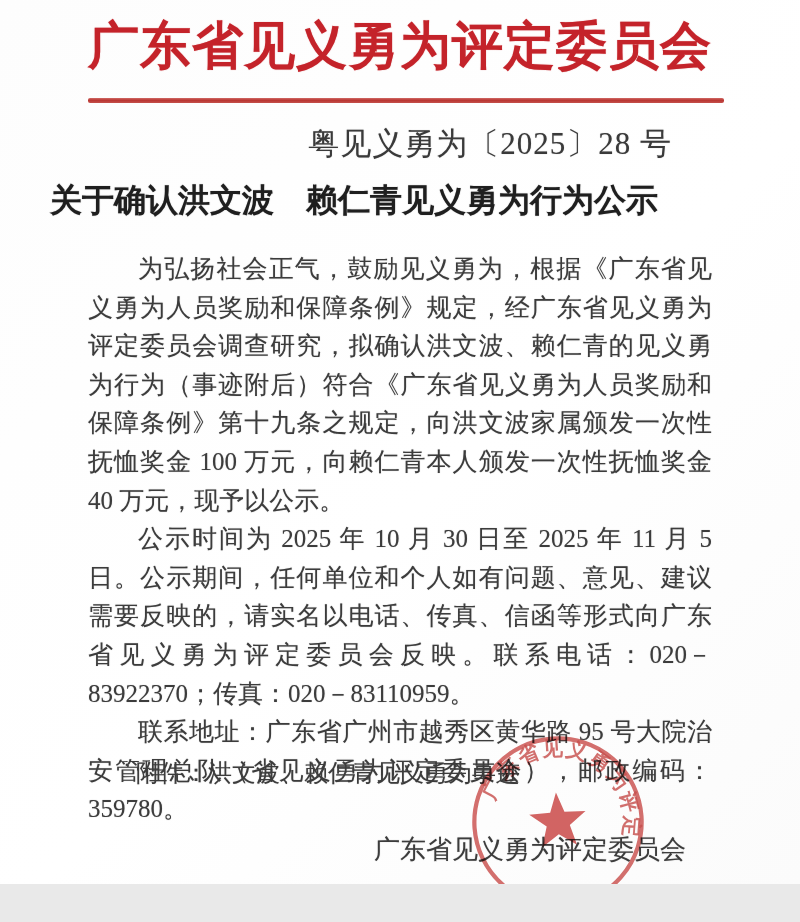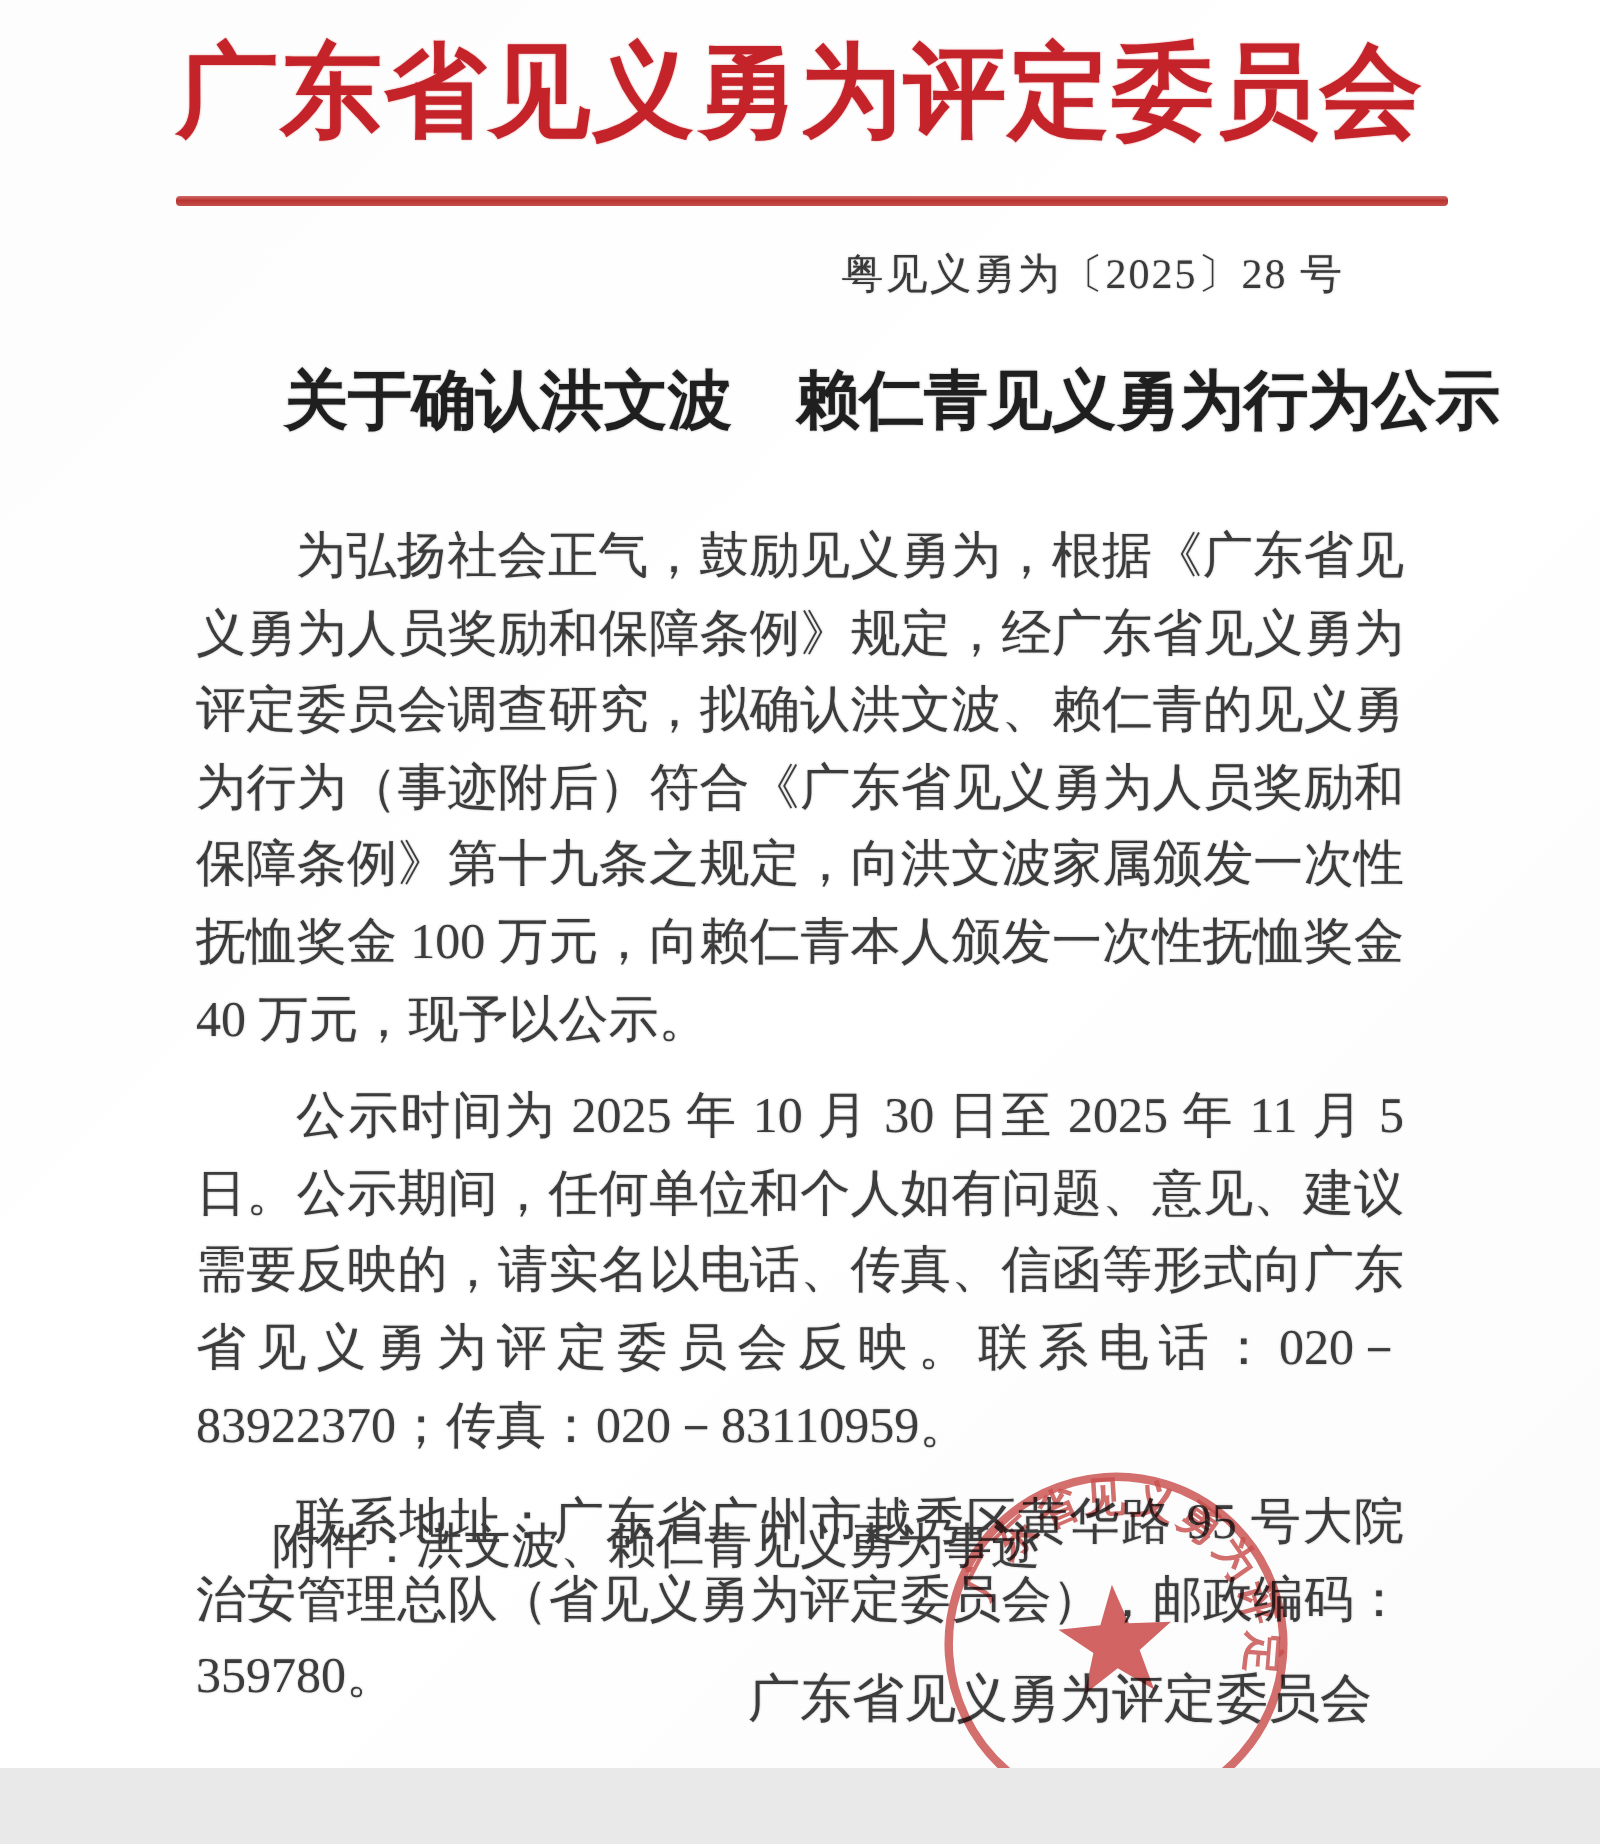--- a/index.html
+++ b/index.html
@@ -26,40 +26,40 @@
   .rule {
     position: absolute; left: 88px; width: 636px; height: 5px;
     background: linear-gradient(180deg, #d06a66 0%, #b93531 45%, #c4504b 100%);
     border-radius: 2px;
   }
   .rule-top { top: 98px; }
   .rule-bottom { top: 903px; }
   .doc-number {
     position: absolute; top: 123px; left: 88px; width: 584px;
     text-align: right;
-    font-size: 21px; color: #3a3a3a;
+    font-size: 31px; color: #3a3a3a;
     letter-spacing: 1px;
     text-shadow: 0 0 1px rgba(70,70,70,.4);
     white-space: nowrap;
   }
   .notice-title {
     position: absolute; top: 179px; left: 50px; width: 700px;
-    text-align: right;
+    text-align: left;
     font-size: 32px; font-weight: bold; color: #1f1f1f;
     text-shadow: 0 0 1px rgba(40,40,40,.5);
     white-space: nowrap;
   }
   .body-text {
     position: absolute; top: 250px; left: 88px; width: 624px;
     font-size: 25px; line-height: 38.6px;
     color: #3c3c3c;
     text-align: justify;
     text-shadow: 0 0 1px rgba(70,70,70,.45);
   }
-  .body-text p { margin: 10px; text-indent: 2em; }
+  .body-text p { margin: 0; text-indent: 2em; }
   .attachment {
     position: absolute; top: 757px; left: 88px; width: 624px;
     font-size: 24px; color: #3c3c3c;
     text-indent: 2em;
     text-shadow: 0 0 1px rgba(70,70,70,.45);
     white-space: nowrap;
   }
   .signature {
     position: absolute; top: 832px; left: 88px; width: 624px;
     text-align: right;

